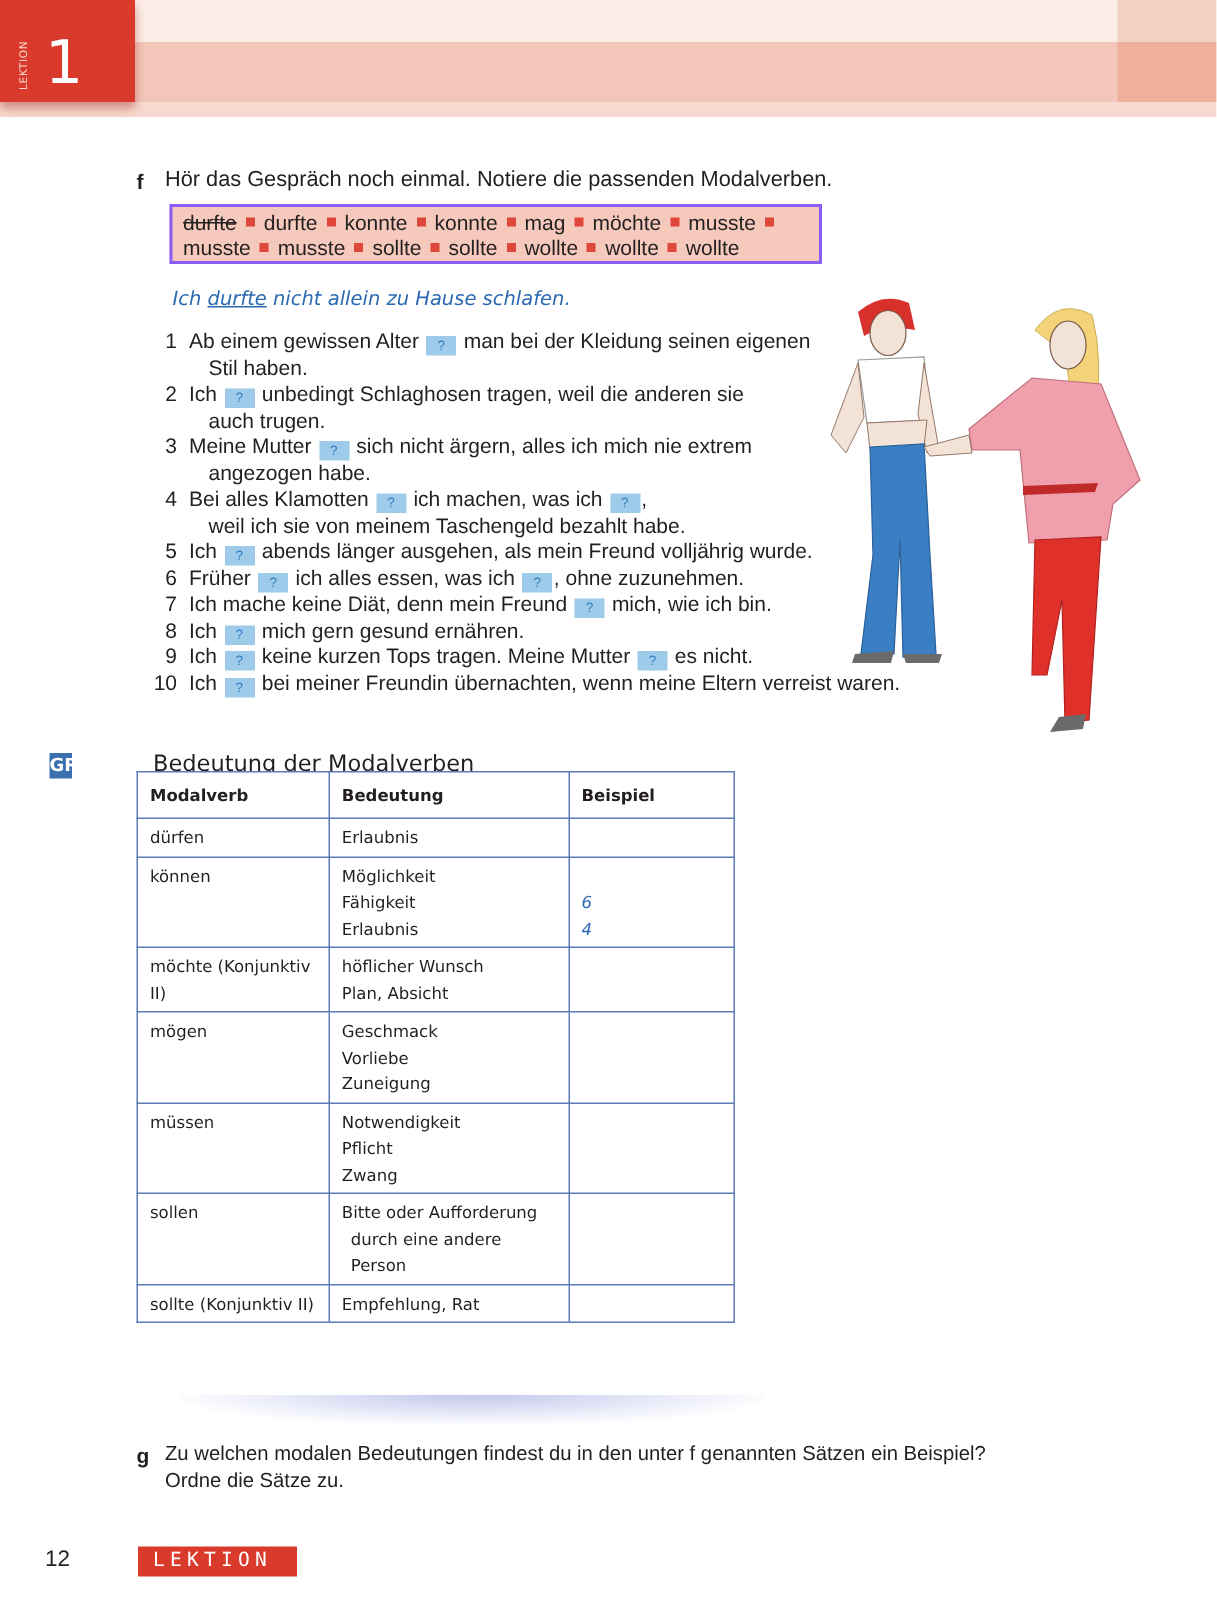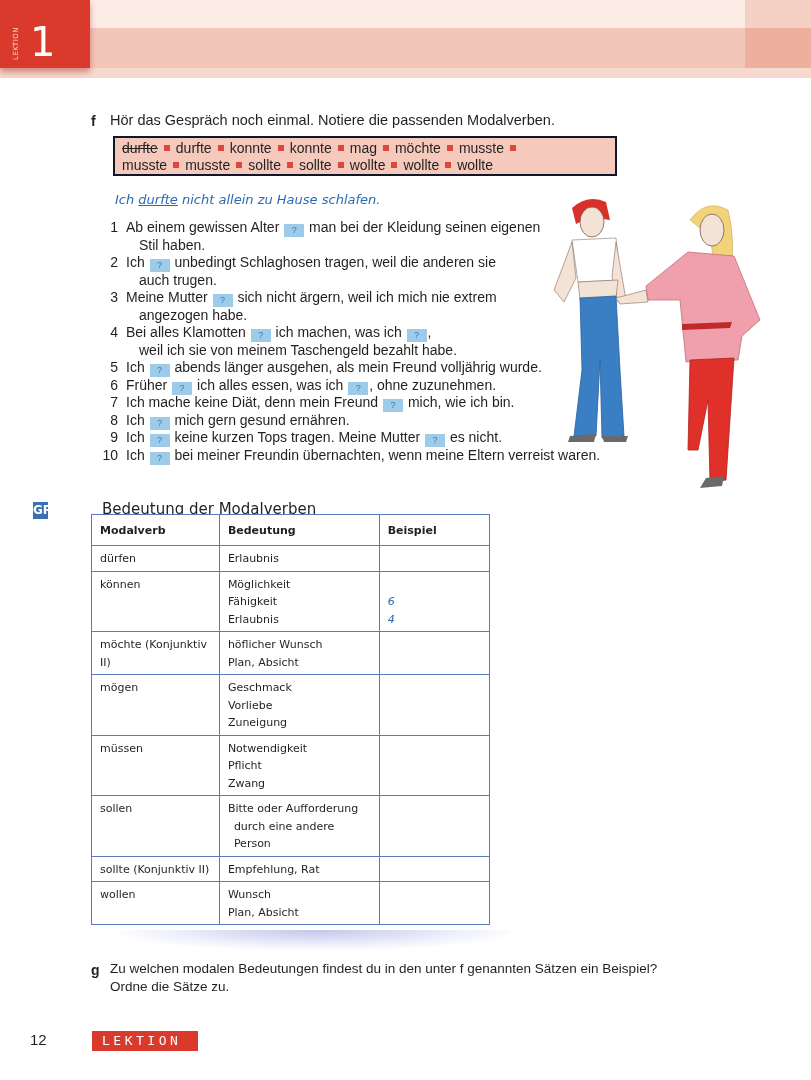--- a/index.html
+++ b/index.html
@@ -15,22 +15,22 @@
   .lek-tab { position: absolute; left: 0; top: 0; width: 90px; height: 68px; background: #d93a2b;
              box-shadow: 0 4px 6px rgba(160,40,30,0.45); }
   .lek-vert { position: absolute; left: 12px; top: 60px; transform: rotate(-90deg); transform-origin: left top;
               font-family: "DejaVu Sans", sans-serif; font-size: 7px; letter-spacing: 0.5px; color: #f8d5cc; }
   .lek-num { position: absolute; left: 30px; top: 20px; font-family: "DejaVu Sans", sans-serif;
              font-size: 40px; line-height: 44px; color: #ffffff; font-weight: normal; }
 
   
   .task-letter { position: absolute; font-family: "Liberation Sans", sans-serif; font-weight: bold; font-size: 14px; color: #231f20; }
   .task-text { position: absolute; font-family: "Liberation Sans", sans-serif; font-size: 14.5px; color: #231f20; }
-  .wordbox { position: absolute; left: 113px; top: 136px; width: 504px; height: 40px;
-             background: #f5c9bb; border: 2px solid #0f172a; padding: 2px 7px;
+  .wordbox { position: absolute; left: 113px; top: 136px; width: 435px; height: 40px;
+             background: #f5c9bb; border: 2px solid #8b5cf6; padding: 2px 7px;
              font-family: "Liberation Sans", sans-serif; font-size: 14px; line-height: 17px; color: #231f20; }
   .wordbox .line { white-space: nowrap; }
   .wordbox .w { display: inline; }
   .wordbox .struck { text-decoration: line-through; }
   .wordbox .sq { display: inline-block; width: 6px; height: 6px; background: #e0473b; margin: 0 6px 2px 6px; vertical-align: middle; }
 
   .example { position: absolute; left: 115px; top: 192px; font-family: "DejaVu Sans", sans-serif;
              font-style: italic; font-size: 13px; color: #2b6ab3; }
   .example .ul { text-decoration: underline; }
 
@@ -94,21 +94,21 @@
   <div class="line" id="wb-line2"><span class="w">musste</span><span class="sq"></span><span class="w">musste</span><span class="sq"></span><span class="w">sollte</span><span class="sq"></span><span class="w">sollte</span><span class="sq"></span><span class="w">wollte</span><span class="sq"></span><span class="w">wollte</span><span class="sq"></span><span class="w">wollte</span></div>
 </div>
 
 <div class="example">
   <span>Ich </span><span class="ul">durfte</span><span> nicht allein zu Hause schlafen.</span>
 </div>
 
 <div id="sentences">
     <div class="sent" style="top: 219px;"><span class="num">1</span><span>Ab einem gewissen Alter </span><span class="gap">?</span><span> man bei der Kleidung seinen eigenen</span><div class="cont">Stil haben.</div></div>
     <div class="sent" style="top: 254px;"><span class="num">2</span><span>Ich </span><span class="gap">?</span><span> unbedingt Schlaghosen tragen, weil die anderen sie</span><div class="cont">auch trugen.</div></div>
-    <div class="sent" style="top: 289px;"><span class="num">3</span><span>Meine Mutter </span><span class="gap">?</span><span> sich nicht ärgern, weil ich mich nie extrem</span><div class="cont">angezogen habe.</div></div>
+    <div class="sent" style="top: 289px;"><span class="num">3</span><span>Meine Mutter </span><span class="gap">?</span><span> sich nicht ärgern, alles ich mich nie extrem</span><div class="cont">angezogen habe.</div></div>
     <div class="sent" style="top: 324px;"><span class="num">4</span><span>Bei alles Klamotten </span><span class="gap">?</span><span> ich machen, was ich </span><span class="gap">?</span><span>,</span><div class="cont">weil ich sie von meinem Taschengeld bezahlt habe.</div></div>
     <div class="sent" style="top: 359px;"><span class="num">5</span><span>Ich </span><span class="gap">?</span><span> abends länger ausgehen, als mein Freund volljährig wurde.</span></div>
     <div class="sent" style="top: 376.5px;"><span class="num">6</span><span>Früher </span><span class="gap">?</span><span> ich alles essen, was ich </span><span class="gap">?</span><span>, ohne zuzunehmen.</span></div>
     <div class="sent" style="top: 394px;"><span class="num">7</span><span>Ich mache keine Diät, denn mein Freund </span><span class="gap">?</span><span> mich, wie ich bin.</span></div>
     <div class="sent" style="top: 411.5px;"><span class="num">8</span><span>Ich </span><span class="gap">?</span><span> mich gern gesund ernähren.</span></div>
     <div class="sent" style="top: 429px;"><span class="num">9</span><span>Ich </span><span class="gap">?</span><span> keine kurzen Tops tragen. Meine Mutter </span><span class="gap">?</span><span> es nicht.</span></div>
     <div class="sent" style="top: 446.5px;"><span class="num">10</span><span>Ich </span><span class="gap">?</span><span> bei meiner Freundin übernachten, wenn meine Eltern verreist waren.</span></div>
   </div>
 
 <svg class="illus" viewBox="0 0 291 310">
@@ -224,31 +224,20 @@
       </tr>
       <tr>
         <td>sollte (Konjunktiv II)</td>
         <td>
           <div>Empfehlung, Rat</div>
         </td>
         <td>
           <div class="hand" style="min-height: 17.5px;"></div>
         </td>
       </tr>
-      <tr>
-        <td>wollen</td>
-        <td>
-          <div>Wunsch</div>
-          <div>Plan, Absicht</div>
-        </td>
-        <td>
-          <div class="hand" style="min-height: 17.5px;"></div>
-          <div class="hand" style="min-height: 17.5px;"></div>
-        </td>
-      </tr>
     </tbody>
 </table>
 
 <span class="g-letter">g</span>
 <div class="g-text">
   <div>Zu welchen modalen Bedeutungen findest du in den unter f genannten Sätzen ein Beispiel?</div>
   <div>Ordne die Sätze zu.</div>
 </div>
 
 <span class="pageno">12</span>

